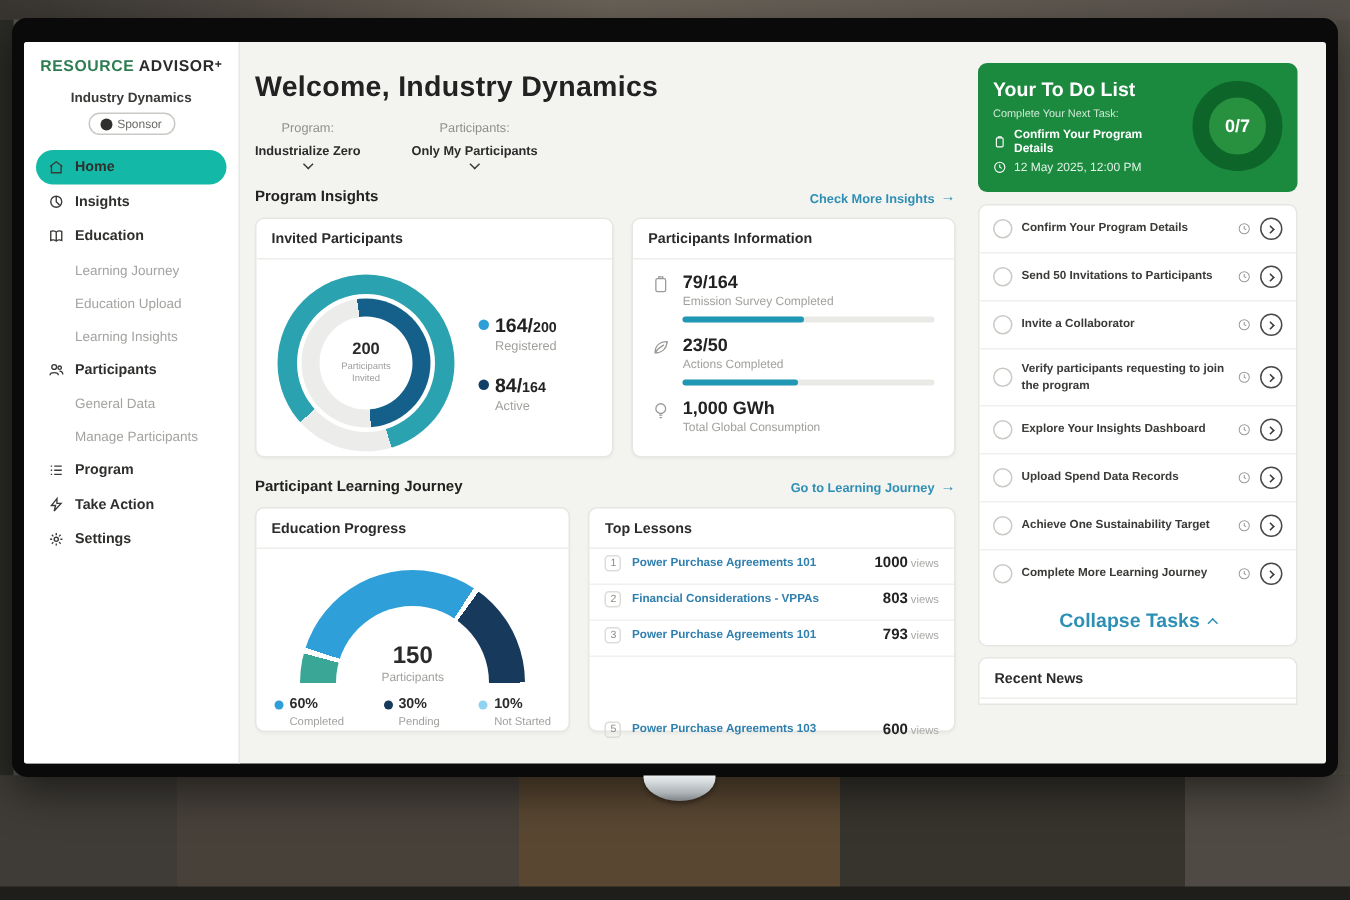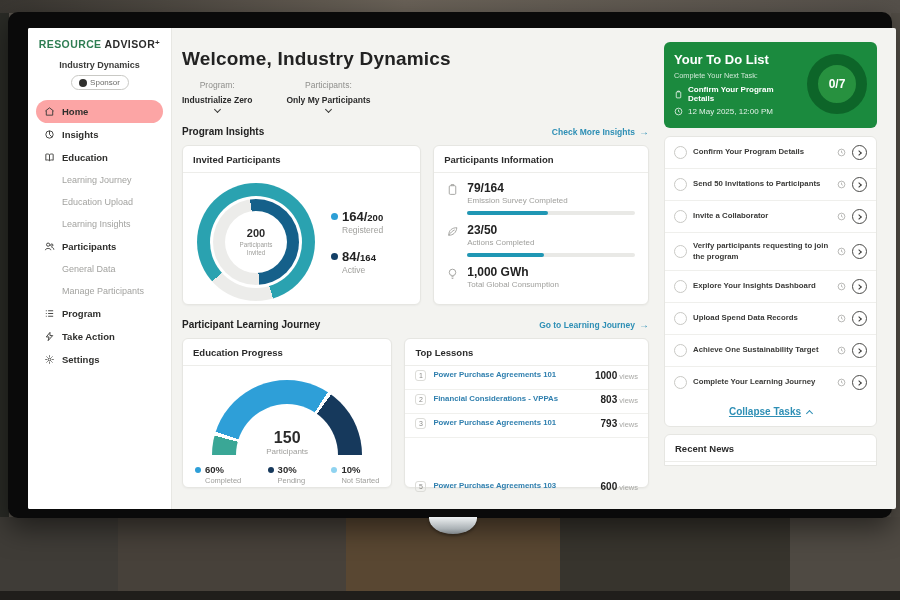--- a/index.html
+++ b/index.html
@@ -19,35 +19,35 @@
   .bgb.p4 { left:560px; width:230px; background:#37342d; }
   .bgb.p5 { left:790px; width:110px; background:#4f4a43; }
   .desk-strip { position:absolute; left:0; right:0; bottom:0; height:9px; background:#201e1b; z-index:2; }
   .stand-neck { position:absolute; left:429px; top:517px; width:48px; height:17px; z-index:3;
                background:linear-gradient(180deg,#eef1f2,#aab1b5 70%,#7d8387);
                border-radius:0 0 26px 26px / 0 0 17px 17px; box-shadow:0 2px 3px rgba(0,0,0,.35); }
 
   
   .monitor { position:absolute; left:8px; top:12px; width:884px; height:506px; background:#0a0a0a;
              border-radius:10px; box-shadow:0 10px 28px rgba(0,0,0,.5); z-index:1; }
-  .screen  { position:absolute; left:20px; top:16px; width:868px; height:481px; background:#f3f3f0;
+  .screen  { position:absolute; left:8px; top:16px; width:868px; height:481px; background:#f3f3f0;
              border-radius:2px; display:flex; overflow:hidden; font-size:9px; color:#2b2b2b; }
 
   
   .sidebar { width:144px; background:#fff; border-right:1px solid #e7e7e3; padding:10px 8px 0 8px; flex-shrink:0; }
   .logo { text-align:center; font-weight:bold; font-size:10.5px; letter-spacing:.4px; margin-bottom:10px; }
   .logo .g { color:#2e7d52; } .logo .d { color:#2b2b2b; } .logo .plus { font-size:8px; vertical-align:top; }
   .side-prog { text-align:center; font-weight:bold; font-size:9px; color:#3a3a38; }
   .badge { margin:5px auto 10px; width:58px; height:15px; border:1px solid #c9c9c5; border-radius:8px;
            display:flex; align-items:center; justify-content:center; gap:3px; background:#fff; }
   .badge-dot { width:8px; height:8px; border-radius:50%; background:#2f2f2d; }
   .badge span { font-size:8px; color:#6b6b68; }
   .nav-item { display:flex; align-items:center; gap:7px; height:23px; padding:0 8px; border-radius:12px;
               font-weight:bold; font-size:9.5px; color:#2f2f2d; cursor:pointer; }
-  .nav-item.active { background:#fca5a5; }
+  .nav-item.active { background:#14b8a6; }
   .nav-item svg { width:11px; height:11px; stroke:#3a3a38; fill:none; stroke-width:2; flex-shrink:0; }
   .nav-sub { height:22px; padding-left:26px; display:flex; align-items:center; font-size:9px; color:#a3a3a0; cursor:pointer; }
 
   
   .main { flex:1; padding:20px 8px 0 10px; min-width:0; }
   .h1 { font-size:19px; font-weight:bold; color:#222; letter-spacing:.2px; }
   .filters { display:flex; gap:34px; margin-top:10px; align-items:center; }
   .filter { display:flex; align-items:center; gap:5px; cursor:pointer;flex-direction:column; }
   .filter .lab { color:#8f8f8c; font-size:8.5px; }
   .filter .val { font-weight:bold; font-size:8.5px; color:#2b2b2b; }
@@ -131,21 +131,21 @@
   .task { display:flex; align-items:center; gap:6px; padding:8px 9px; border-top:1px solid #efefec; cursor:pointer; }
   .task:first-child { border-top:none; }
   .task-check { width:13px; height:13px; border:1.4px solid #c9c9c5; border-radius:50%; flex-shrink:0; cursor:pointer; }
   .task-label { flex:1; font-size:7.8px; font-weight:bold; color:#3a3a38; line-height:1.35; }
   .task svg.clock { width:9px; height:9px; stroke:#9a9a97; fill:none; stroke-width:1.8; flex-shrink:0; }
   .circle-btn { width:15px; height:15px; border:1.4px solid #4a4a48; border-radius:50%; display:flex;
                 align-items:center; justify-content:center; flex-shrink:0; cursor:pointer; }
   .chev-right { width:4px; height:4px; border-right:1.5px solid #3a3a38; border-bottom:1.5px solid #3a3a38;
                 transform:rotate(-45deg); margin-left:-1px; }
   .collapse { display:flex; align-items:center; justify-content:center; gap:6px; padding:8px 0 9px;
-              font-size:10px; font-weight:bold; color:#2e8fb5; cursor:pointer;text-decoration:underline; }
+              font-size:13px; font-weight:bold; color:#2e8fb5; cursor:pointer; }
   .news { background:#fff; border:1px solid #e6e6e2; border-radius:6px 6px 0 0; margin-top:7px; height:32px; overflow:hidden; }
   .news .card-title { border-bottom:1px solid #ededea; }
 </style>
 </head>
 <body>
 
 <div class="bg-top"></div>
 <div class="bg-left"></div>
 <div class="bg-right"></div>
 <div class="bg-bottom">
@@ -483,21 +483,21 @@
         <svg class="clock" viewBox="0 0 24 24">
               <circle cx="12" cy="12" r="9"></circle>
               <path d="M12 7 V12 L15.5 14"></path>
             </svg>
         <span class="circle-btn">
               <i class="chev-right"></i>
             </span>
       </div>
       <div class="task">
         <span class="task-check"></span>
-        <span class="task-label">Complete Your Learning Journey</span>
+        <span class="task-label">Complete More Learning Journey</span>
         <svg class="clock" viewBox="0 0 24 24">
               <circle cx="12" cy="12" r="9"></circle>
               <path d="M12 7 V12 L15.5 14"></path>
             </svg>
         <span class="circle-btn">
               <i class="chev-right"></i>
             </span>
       </div>
       <div class="collapse">
         <span>Collapse Tasks</span>

